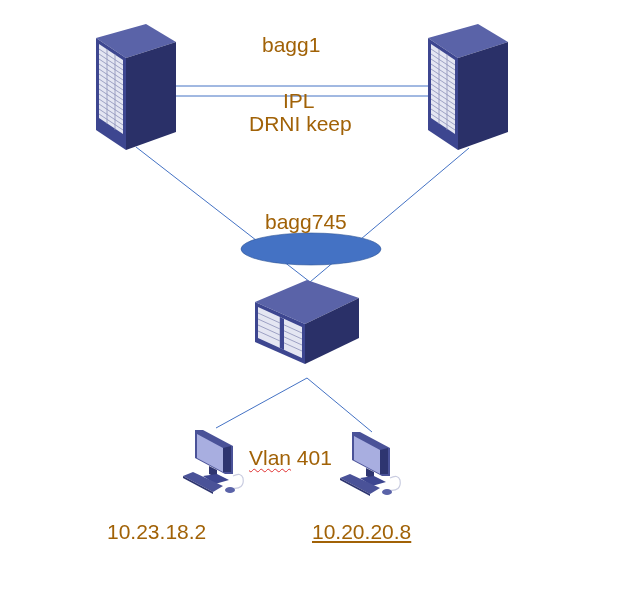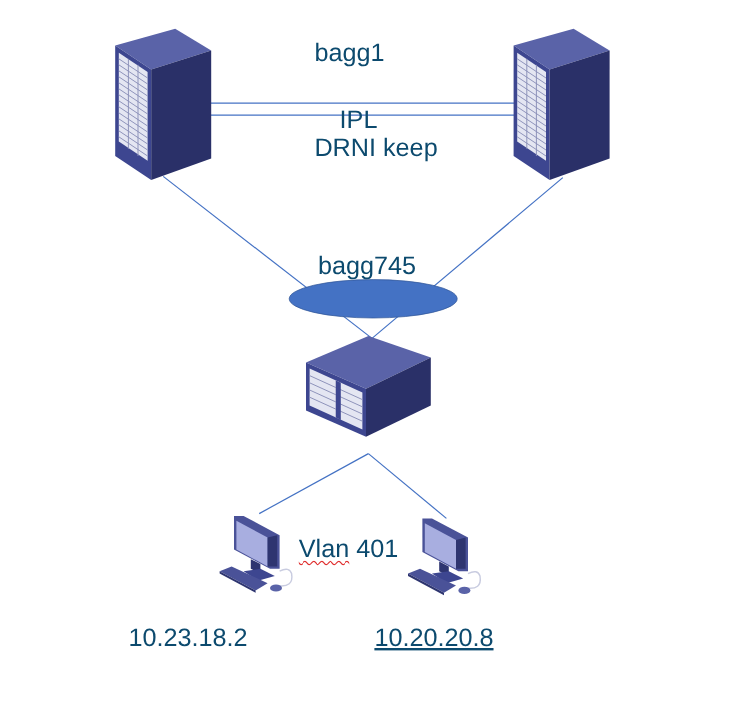--- a/index.html
+++ b/index.html
@@ -1,19 +1,19 @@
 <!DOCTYPE html>
 <html><head>
 <meta charset="utf-8">
 <style>
   html, body { margin: 0; padding: 0; background: #ffffff; }
   body { width: 619px; height: 602px; position: relative; overflow: hidden;
          font-family: "Liberation Sans", "DejaVu Sans", sans-serif; }
   svg.canvas { position: absolute; left: 0; top: 0; }
-  .lbl { position: absolute; color: #0c4a6e; font-size: 21px; white-space: nowrap; line-height: 1; }
+  .lbl { position: absolute; color: #a16207; font-size: 21px; white-space: nowrap; line-height: 1; }
   .wavy { text-decoration: underline wavy #e03030; text-decoration-thickness: 1px; text-underline-offset: 3px; }
 </style>
 </head>
 <body>
 
 <svg class="canvas" width="619" height="602" viewBox="0 0 619 602">
   <defs>
     <g id="rack">
 
       <polygon points="0,14 50,0 80,18 30,34" fill="#5a63a8"></polygon>
@@ -85,17 +85,17 @@
 
   <use href="#rack" x="96" y="24"></use>
   <use href="#rack" x="428" y="24"></use>
   <use href="#chassis" x="255" y="280"></use>
   <use href="#pc" x="183" y="430"></use>
   <use href="#pc" x="340" y="432"></use>
 </svg>
 
 <div class="lbl" style="left:262px;top:34px;">bagg1</div>
 <div class="lbl" style="left:283px;top:58px;margin-top:32px;">IPL</div>
-<div class="lbl" style="left:249px;top:113px;margin-left:13px;">DRNI keep</div>
+<div class="lbl" style="left:249px;top:113px;">DRNI keep</div>
 <div class="lbl" style="left:265px;top:211px;">bagg745</div>
 <div class="lbl" style="left:249px;top:428px;margin-top:19px;"><span class="wavy">Vlan</span><span> 401</span></div>
 <div class="lbl" style="left:107px;top:521px;">10.23.18.2</div>
 <div class="lbl" style="left:312px;top:521px;text-decoration:underline;">10.20.20.8</div>
 
 </body></html>

